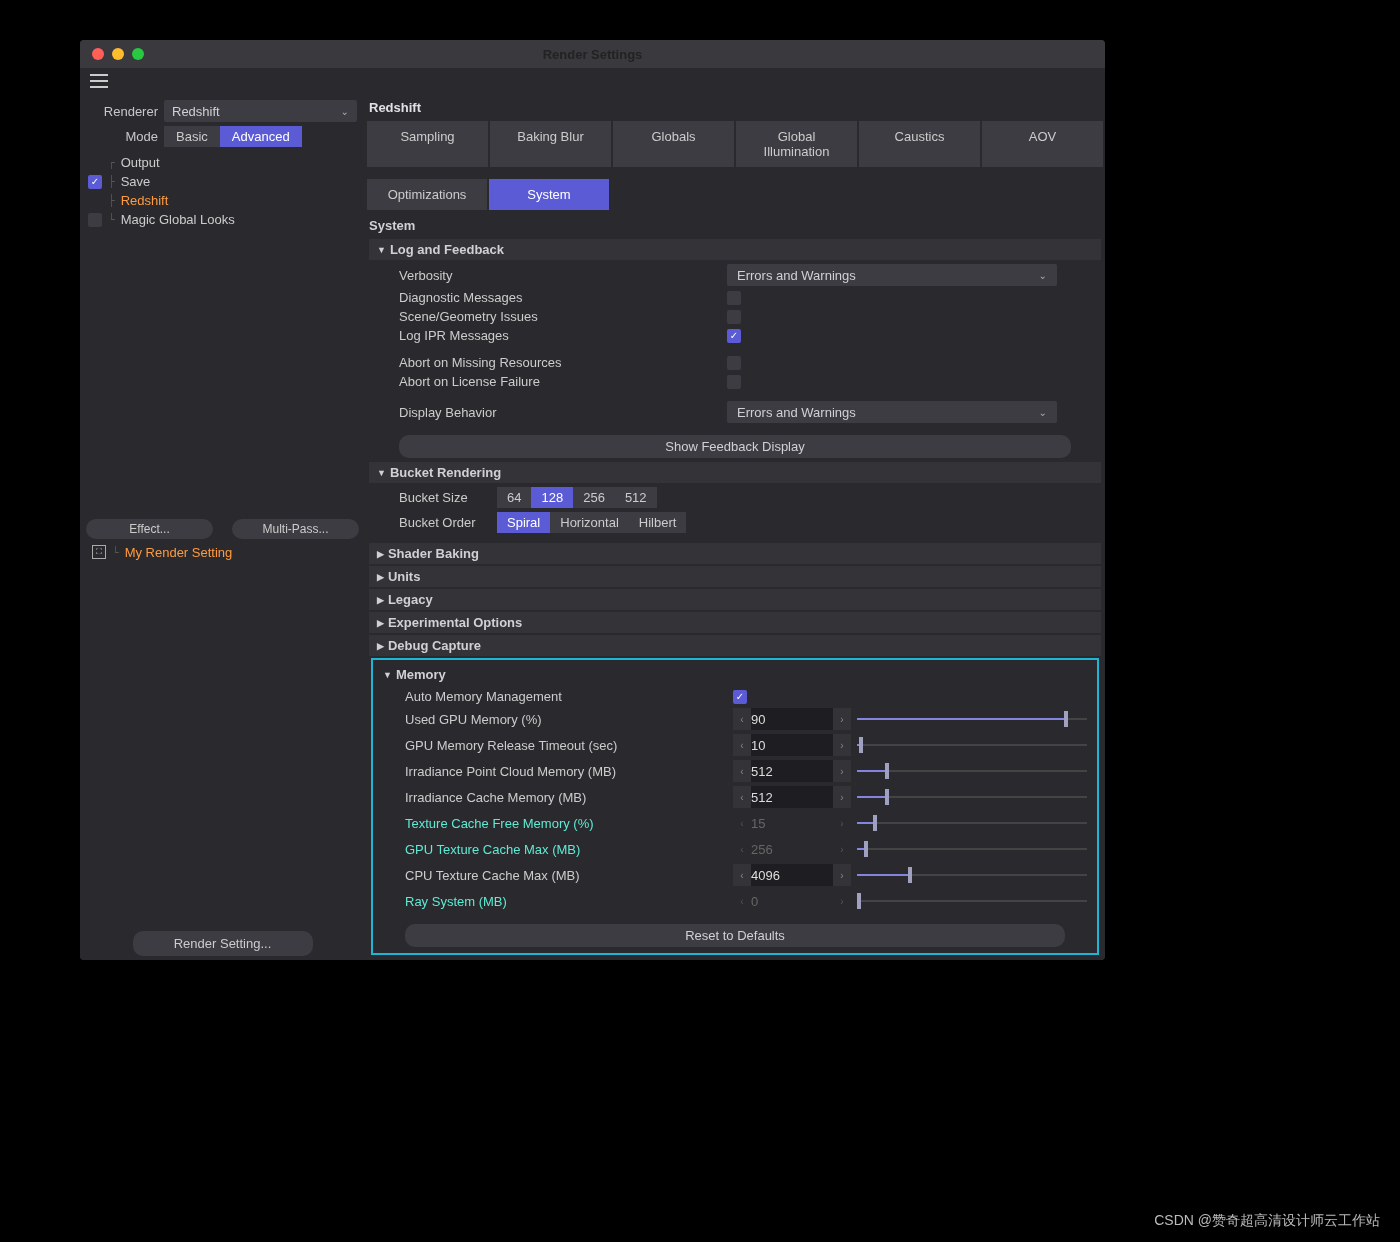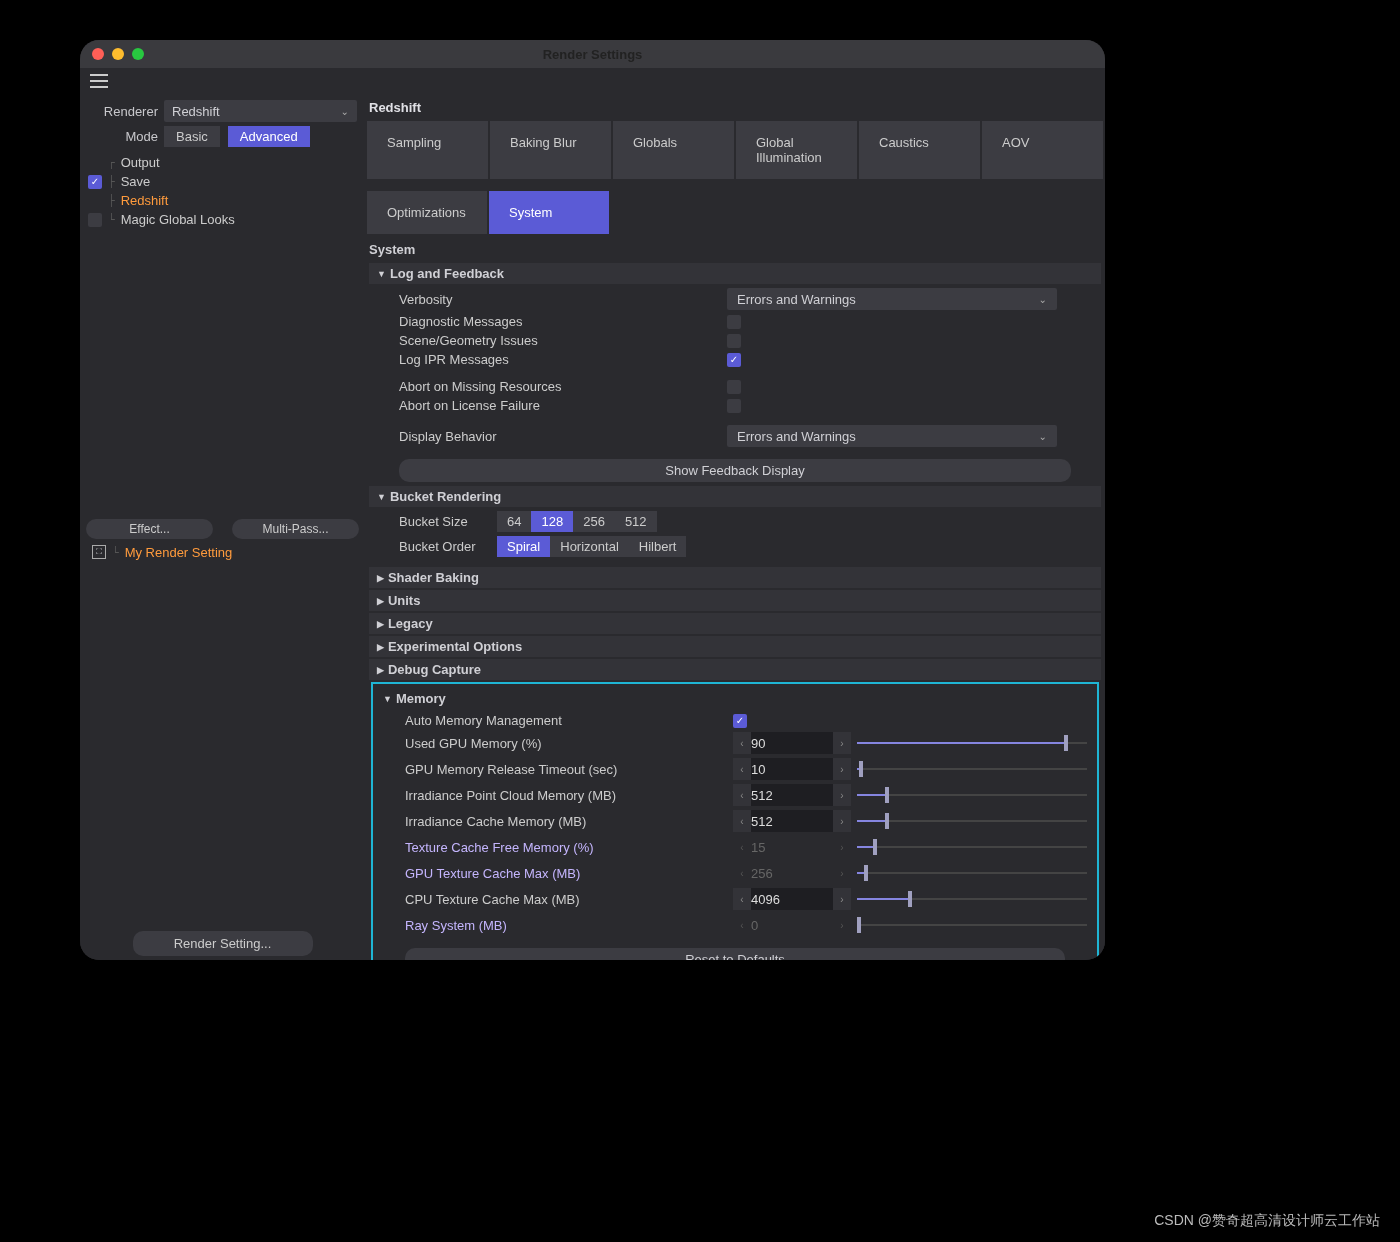--- a/index.html
+++ b/index.html
@@ -1,64 +1,64 @@
 <!DOCTYPE html>
 <html><head>
 <meta charset="utf-8">
 <style>
 *{box-sizing:border-box;margin:0;padding:0;font-family:-apple-system,BlinkMacSystemFont,"Segoe UI",sans-serif;font-size:13px;user-select:none}
 body{background:#000;width:1400px;height:1242px;position:relative;color:#d0d0d5}
-.window{position:absolute;left:80px;top:40px;width:1025px;height:920px;background:#2a2a2e;border-radius:19px;box-shadow:0 10px 40px rgba(0,0,0,.5);overflow:hidden;display:flex;flex-direction:column}
+.window{position:absolute;left:80px;top:40px;width:1025px;height:920px;background:#2a2a2e;border-radius:4px;box-shadow:0 10px 40px rgba(0,0,0,.5);overflow:hidden;display:flex;flex-direction:column}
 .titlebar{height:28px;background:#3a3a3e;display:flex;align-items:center;padding:0 12px;position:relative}
 .lights{display:flex;gap:8px}
 .light{width:12px;height:12px;border-radius:50%}
 .lr{background:#ff5f57}.ly{background:#febc2e}.lg{background:#28c840}
 .title{position:absolute;left:50%;transform:translateX(-50%);font-weight:600;color:#222;font-size:13px}
 .menubar{height:26px;background:#2a2a2e;display:flex;align-items:center;padding:0 10px}
 .hamburger{width:18px;height:14px;display:flex;flex-direction:column;justify-content:space-between;cursor:pointer}
 .hamburger div{height:2px;background:#ccc}
 .body{flex:1;display:flex;overflow:hidden}
 .sidebar{width:285px;background:#2a2a2e;display:flex;flex-direction:column;padding:4px 0 0 0}
 .side-row{display:flex;align-items:center;padding:2px 8px;gap:6px}
 .side-lbl{width:70px;text-align:right;color:#c8c8cc}
 .dropdown{flex:1;background:#3c3c42;height:22px;display:flex;align-items:center;justify-content:space-between;padding:0 8px;border-radius:2px;cursor:pointer}
 .chev{font-size:10px;color:#aaa}
-.mode-btns{display:flex;gap:8px}
+.mode-btns{display:flex;gap:0}
 .mode-btn{padding:3px 12px;background:#3c3c42;color:#ccc;cursor:pointer}
 .mode-btn.active{background:#5b5bd6;color:#fff}
 .tree{padding:4px 0 0 8px;flex:1}
 .tree-item{display:flex;align-items:center;padding:2px 0;gap:6px}
 .tree-line{color:#555;font-family:monospace;font-size:11px}
 .check{width:14px;height:14px;background:#3c3c42;border-radius:2px;display:flex;align-items:center;justify-content:center}
 .check.on{background:#5b5bd6}
 .check.on::after{content:"✓";color:#fff;font-size:10px}
 .tree-label{color:#ccc;cursor:pointer}
 .tree-label.sel{color:#ff9b3d}
 .sidebar-bot{padding:4px}
 .pill-row{display:flex;gap:19px;padding:0 2px 4px 2px}
 .pill{flex:1;background:#3c3c42;padding:3px 8px;border-radius:10px;text-align:center;color:#ccc;cursor:pointer;font-size:12px}
 .preset{display:flex;align-items:center;gap:6px;padding:2px 8px}
 .preset-icon{width:14px;height:14px;border:1px solid #aaa;display:flex;align-items:center;justify-content:center;font-size:8px}
 .bottom-btn{margin-top:auto;background:#3c3c42;padding:5px;text-align:center;color:#ccc;cursor:pointer;border-radius:10px;width:180px;margin:4px auto}
 .main{flex:1;background:#2a2a2e;display:flex;flex-direction:column;overflow:hidden}
 .main-title{font-weight:600;padding:6px 4px;color:#e0e0e5}
 .tabs{display:flex;flex-wrap:wrap;gap:2px;padding:0 2px}
-.tab{background:#3c3c42;padding:14px 20px;color:#ccc;cursor:pointer;}
+.tab{background:#3c3c42;padding:8px 20px;color:#ccc;cursor:pointer;text-align:center}
 .tab.active{background:#5b5bd6;color:#fff}
 .tabs-row1 .tab{flex:1}
 .tabs-row2{margin-top:12px}
 .tabs-row2 .tab{width:120px}
 .section{padding:4px 4px}
 .section-head{font-weight:600;padding:4px 0}
 .group-hdr{background:#333338;padding:3px 8px;font-weight:600;cursor:pointer;display:flex;align-items:center;gap:4px;margin-top:2px}
 .tri{font-size:9px}
 .group-body{padding:2px 0 6px 30px}
 .row{display:flex;align-items:center;padding:2px 0;gap:8px}
 .row-lbl{width:320px;color:#ccc}
-.row-lbl.dim{color:#c4b5fd}
+.row-lbl.dim{color:#5eead4}
 .row-ctrl{flex:1;display:flex;align-items:center;gap:6px}
 .select{flex:1;max-width:330px;background:#3c3c42;height:22px;display:flex;align-items:center;justify-content:space-between;padding:0 10px;cursor:pointer;border-radius:2px}
 .wide-btn{background:#3c3c42;padding:4px;text-align:center;cursor:pointer;border-radius:10px;margin:4px 30px 4px 30px}
 .seg{display:flex}
 .seg-btn{background:#3c3c42;padding:3px 10px;cursor:pointer;color:#ccc}
 .seg-btn.active{background:#5b5bd6;color:#fff}
 .spinner{display:flex;align-items:center;background:#1e1e22;height:22px;width:118px}
 .sp-btn{width:18px;text-align:center;color:#888;cursor:pointer;font-size:10px;background:#333338;height:100%;display:flex;align-items:center;justify-content:center}
 .sp-val{flex:1;text-align:left;color:#ddd}
 .spinner.dim{background:#2a2a2e}

